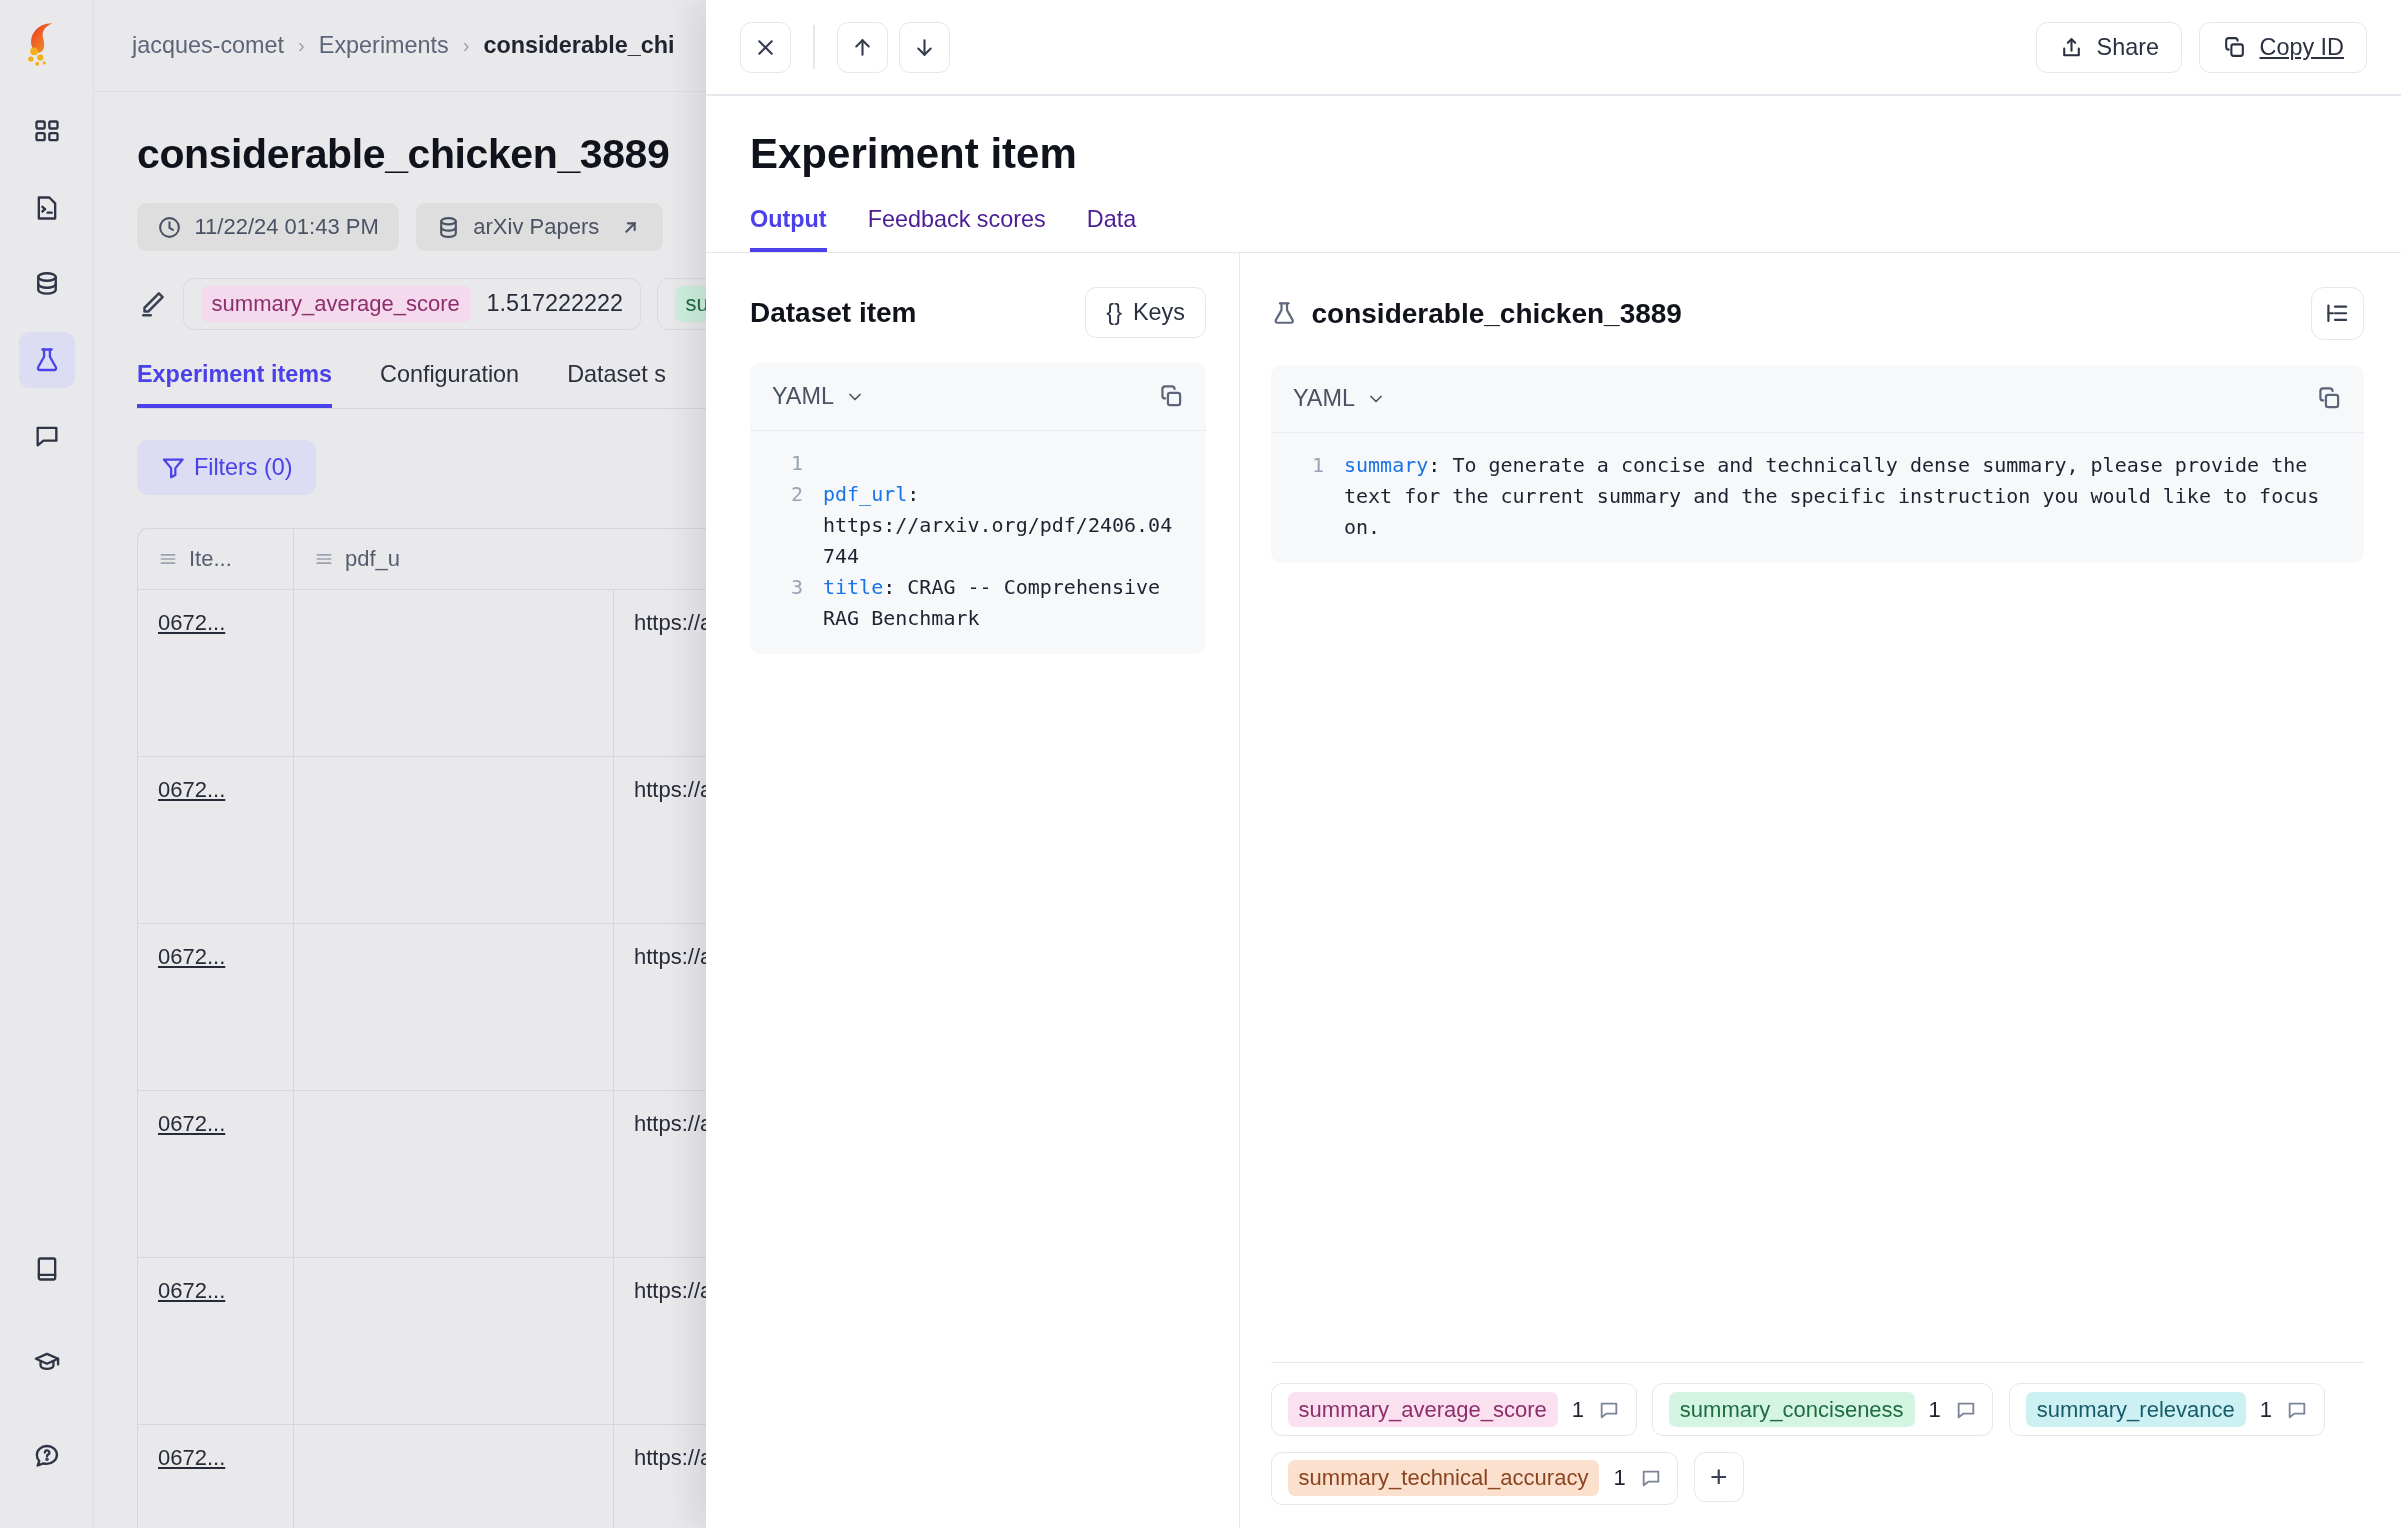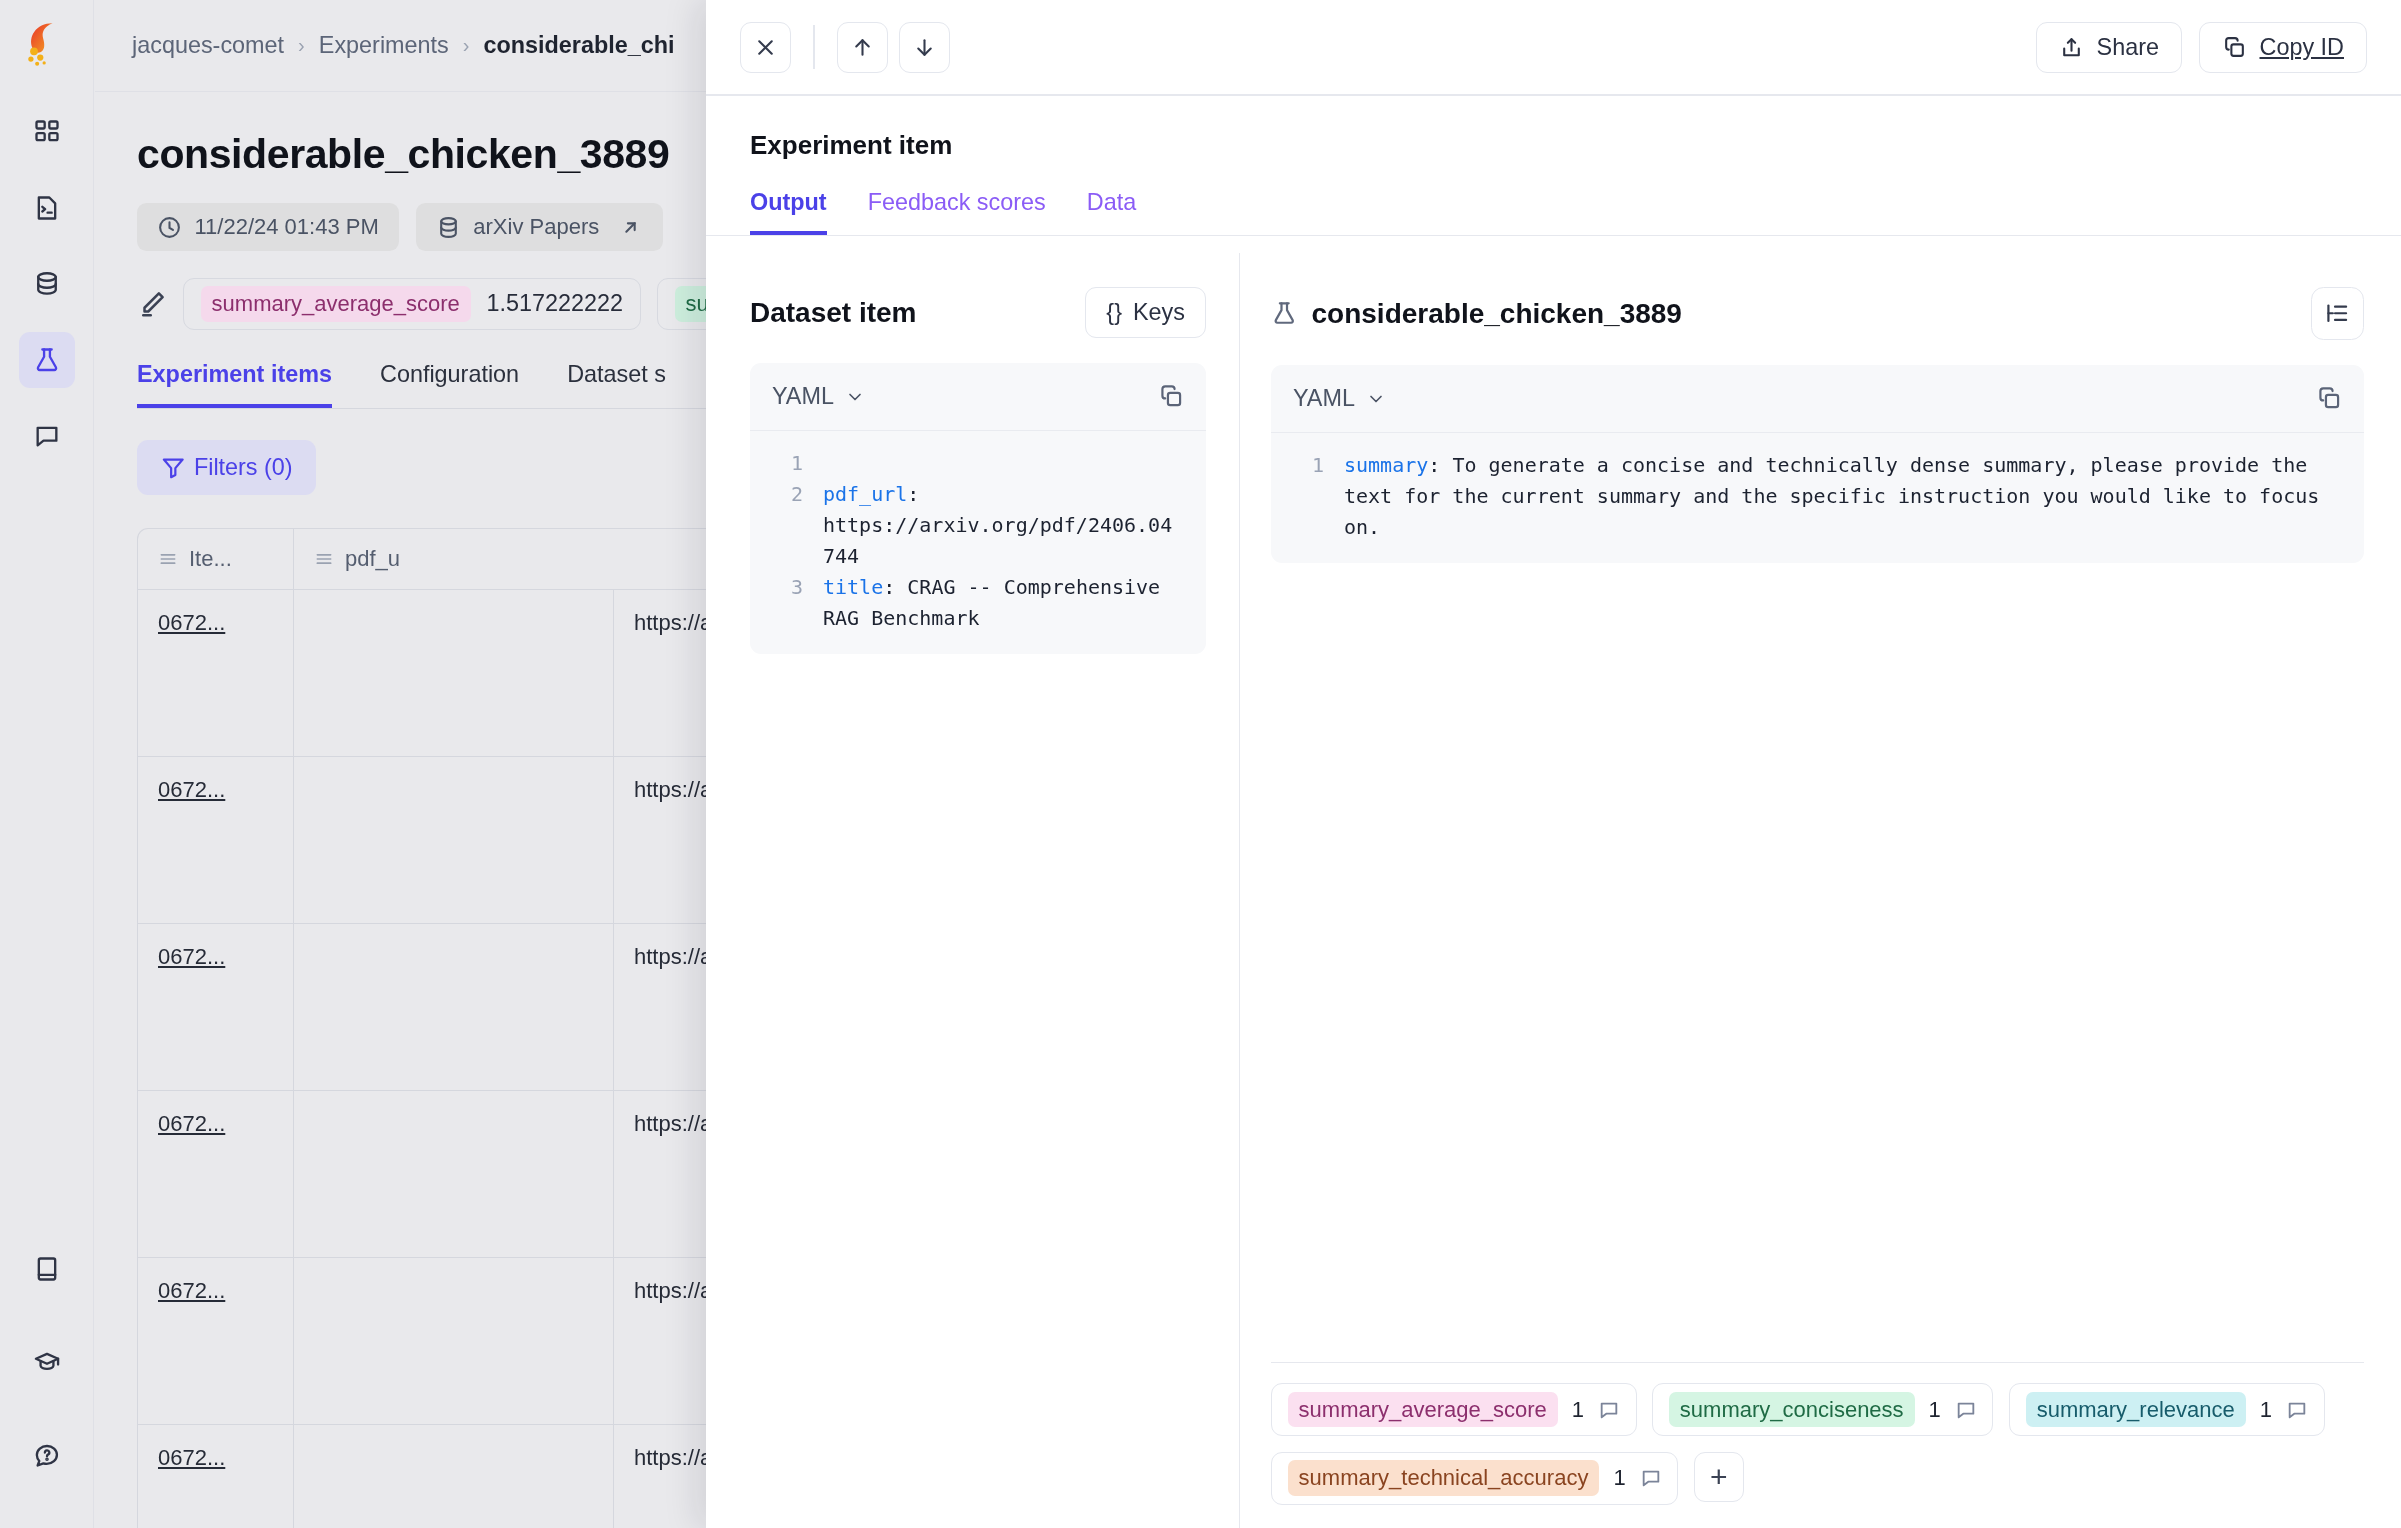--- a/index.html
+++ b/index.html
@@ -104,24 +104,24 @@
   .spacer { flex: 1; }
   .tbtn {
     display: flex; align-items: center; gap: 12.5px; height: 51px; padding: 0 22px;
     border: 1.6px solid #e4e7ee; border-radius: 11px; background: #fff;
     font-size: 23.4px; color: #2b3142; cursor: pointer; white-space: nowrap;
   }
   .tbtn svg { width: 25px; height: 25px; }
   .tbtn + .tbtn { margin-left: 17px; text-decoration: underline; }
 
   #panel-sep { height: 1.6px; background: #e6e8ee; }
-  #panel-title { font-size: 26px; font-weight: 700; color: #10131b; padding: 34px 0 0 44px; }
+  #panel-title { font-size: 42px; font-weight: 700; color: #10131b; padding: 34px 0 0 44px; }
 
   #panel-tabs { display: flex; gap: 41px; padding: 28px 0 0 44px; border-bottom: 1.6px solid #e6e8ee; }
-  .ptab { font-size: 23.4px; color: #8b5cf6; padding-bottom: 15.6px; cursor: pointer; white-space: nowrap; }
+  .ptab { font-size: 23.4px; color: #4c1d95; padding-bottom: 15.6px; cursor: pointer; white-space: nowrap; }
   .ptab.active { color: #4b41e8; font-weight: 600; border-bottom: 4.7px solid #4b41e8; }
 
   #panel-body { position: absolute; left: 0; right: 0; top: 253px; bottom: 0; display: flex; }
   #col-left { width: 534px; border-right: 1.6px solid #e6e8ee; padding: 34px 33px 0 44px; }
   #col-right { flex: 1; padding: 34px 37px 0 31px; position: relative; }
 
   .sec-head { display: flex; align-items: center; margin-bottom: 25px; gap: 28px; }
   .sec-title { font-size: 28px; font-weight: 700; color: #10131b; }
   .sec-title-row { display: flex; align-items: center; gap: 14px; }
   .sec-title-row svg.flask { width: 26.5px; height: 26.5px; color: #60697d; }

